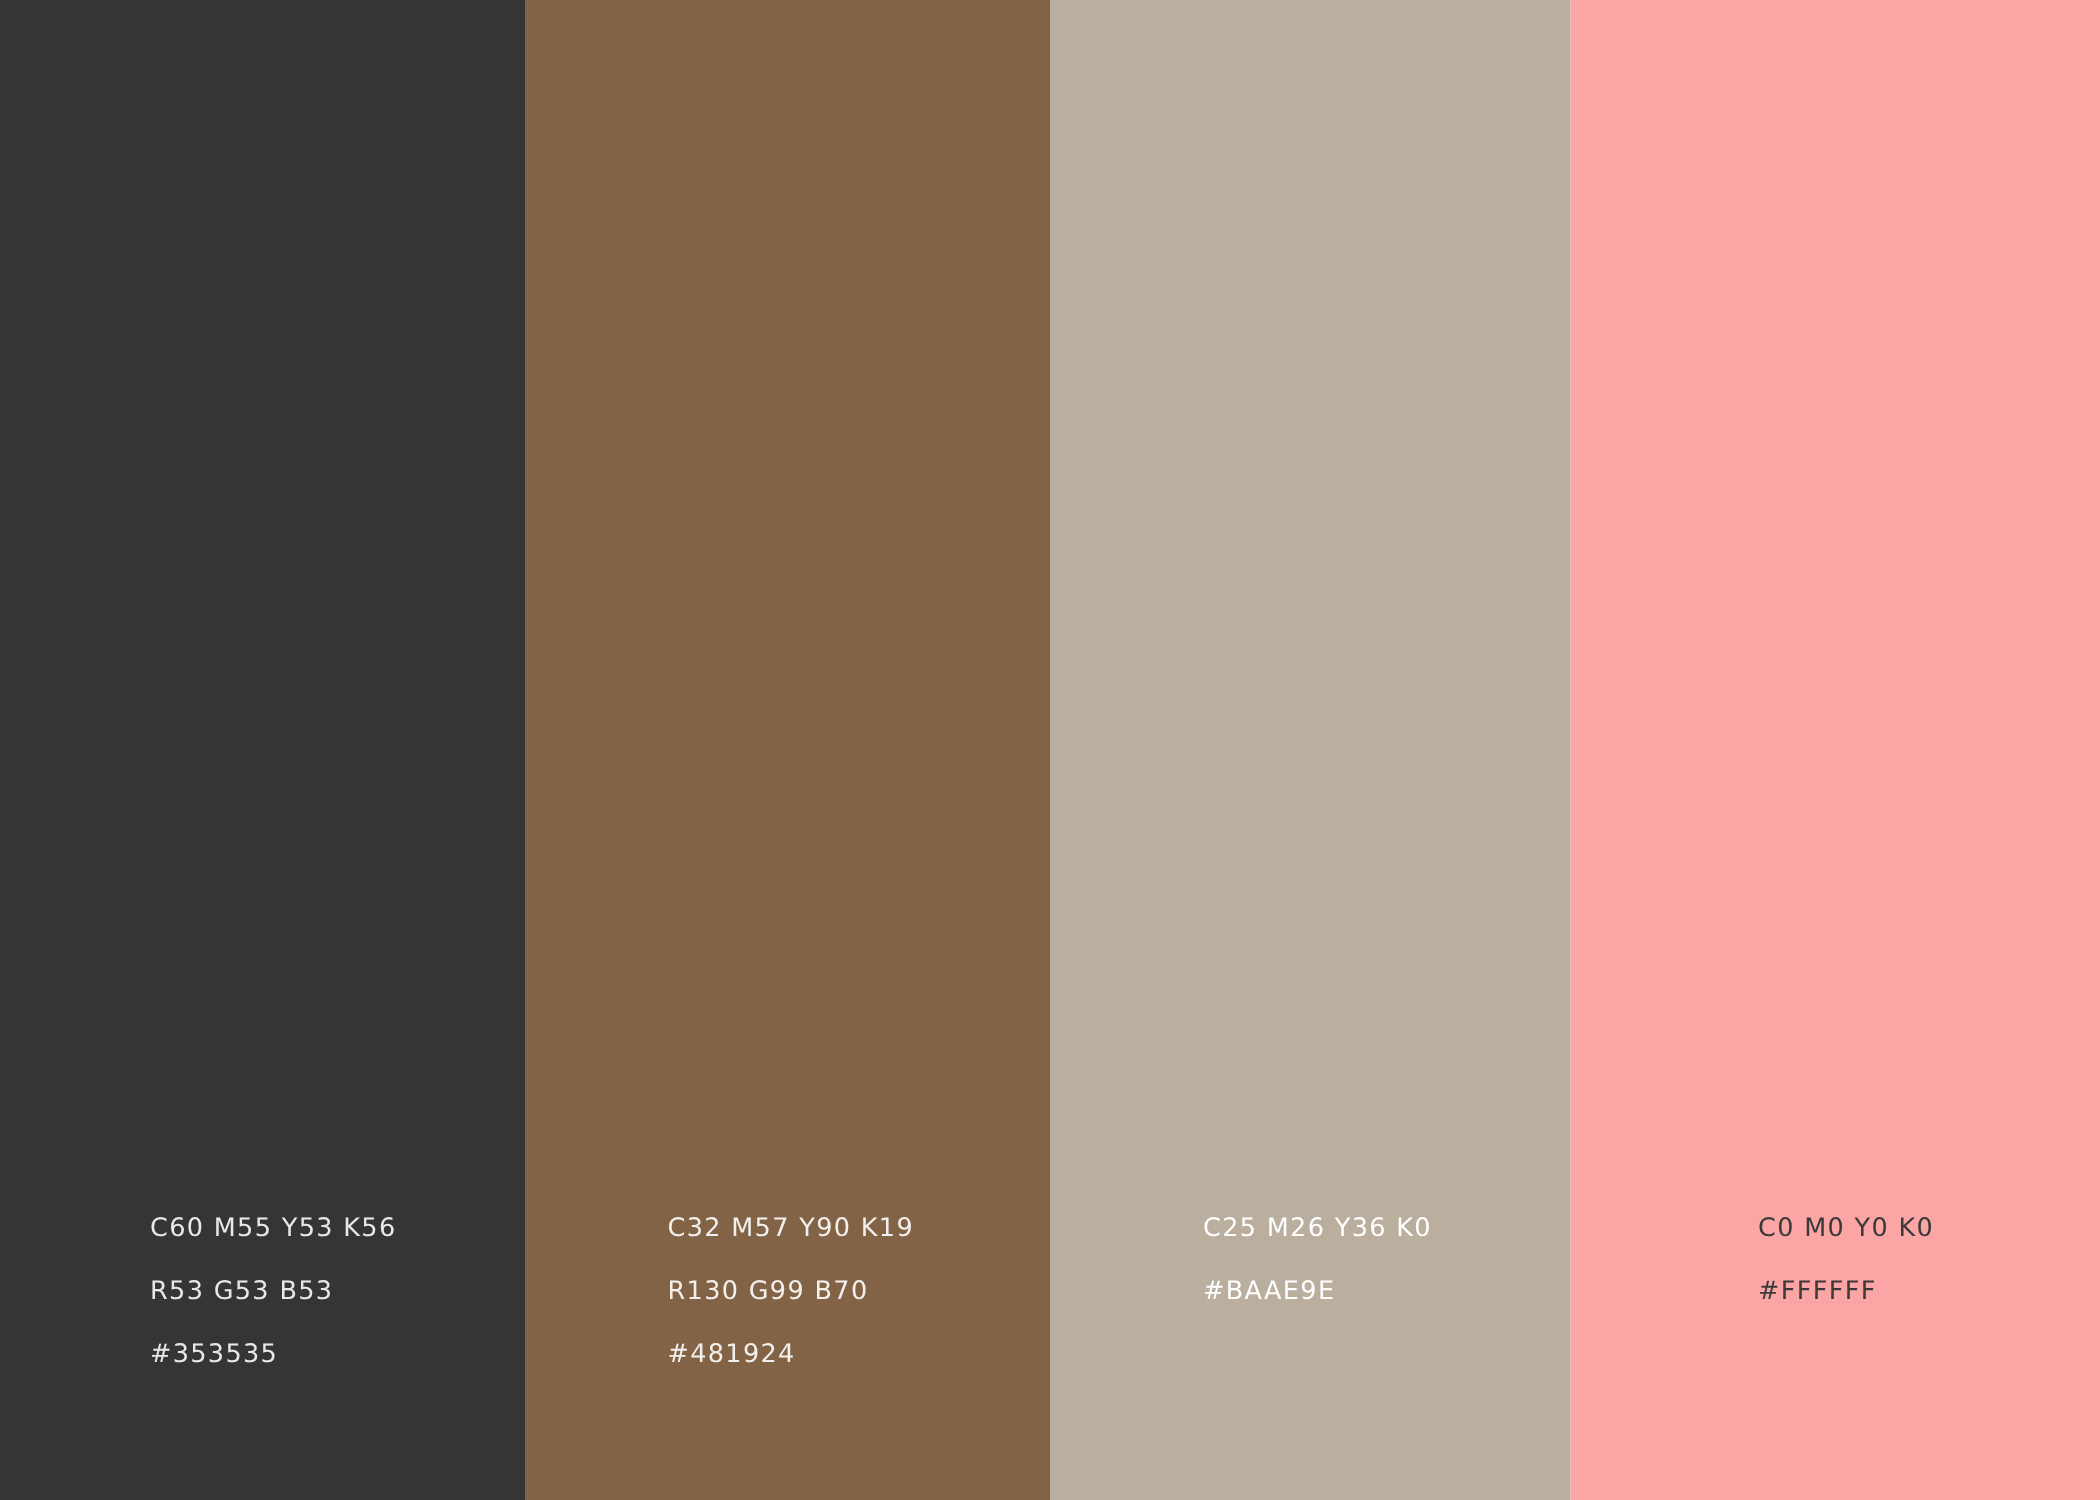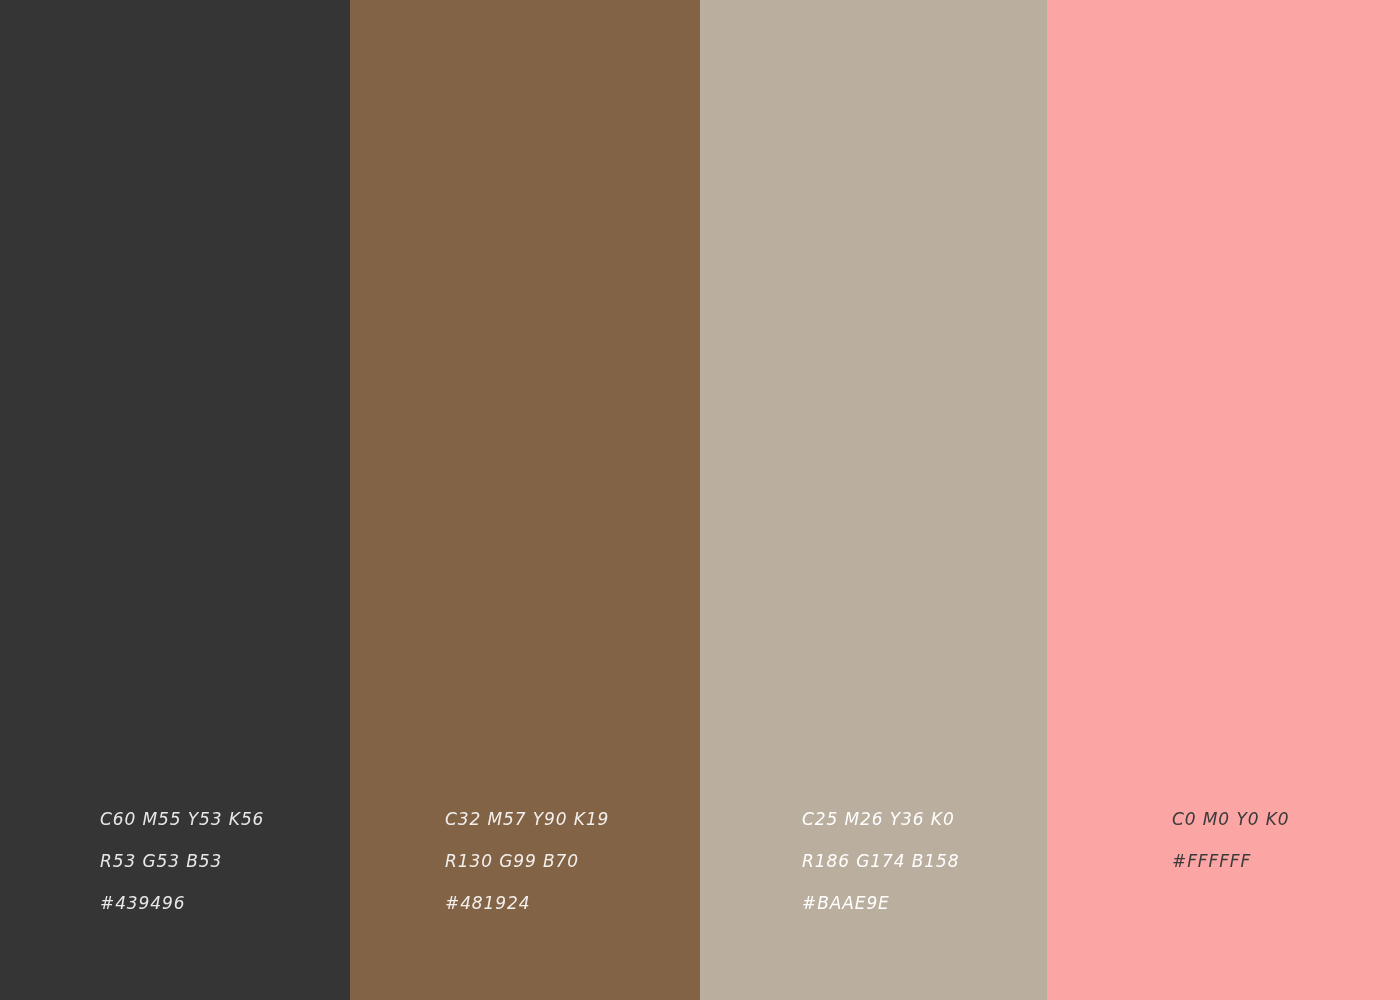--- a/index.html
+++ b/index.html
@@ -29,21 +29,20 @@
   .swatch-1 { width: 350px; }
   .swatch-2 { width: 350px; }
   .swatch-3 { width: 347px; }
   .swatch-4 { width: 353px; }
 
   .swatch-info {
     position: absolute;
     left: 100px;
     top: 798px;
     display: block;
-    font-style: italic;
   }
 
   .swatch-4 .swatch-info {
     left: 125px;
   }
 
   .swatch-3 .swatch-info {
     left: 102px;
   }
 
@@ -64,36 +63,35 @@
 </style>
 </head>
 <body>
 
 <div id="palette">
 
   <div class="swatch swatch-1" style="background: rgb(53, 53, 53); color: rgb(232, 232, 232);">
     <div class="swatch-info">
       <div class="code-line">C60 M55 Y53 K56</div>
       <div class="code-line">R53 G53 B53</div>
-      <div class="code-line">#439496</div>
+      <div class="code-line">#353535</div>
     </div>
   </div>
 
   <div class="swatch swatch-2" style="background: rgb(130, 99, 70); color: rgb(242, 239, 236); padding-left: 36px;">
     <div class="swatch-info">
       <div class="code-line">C32 M57 Y90 K19</div>
       <div class="code-line">R130 G99 B70</div>
       <div class="code-line">#481924</div>
     </div>
   </div>
 
   <div class="swatch swatch-3" style="background: rgb(186, 174, 158); color: rgb(255, 255, 255);">
     <div class="swatch-info">
       <div class="code-line">C25 M26 Y36 K0</div>
-      <div class="code-line">R186 G174 B158</div>
       <div class="code-line">#BAAE9E</div>
     </div>
   </div>
 
   <div class="swatch swatch-4" style="background: #fca5a5; color: rgb(58, 58, 58);">
     <div class="swatch-info">
       <div class="code-line">C0 M0 Y0 K0</div>
       <div class="code-line">#FFFFFF</div>
     </div>
   </div>

